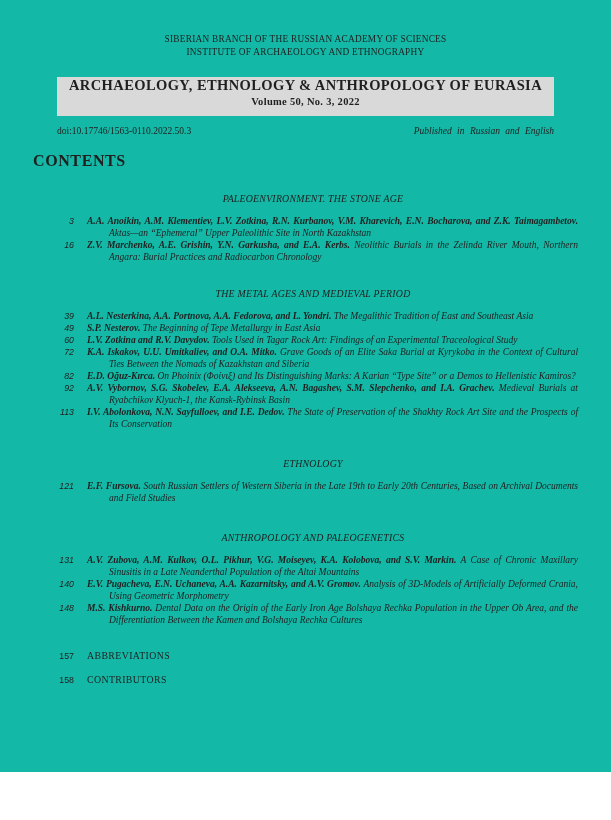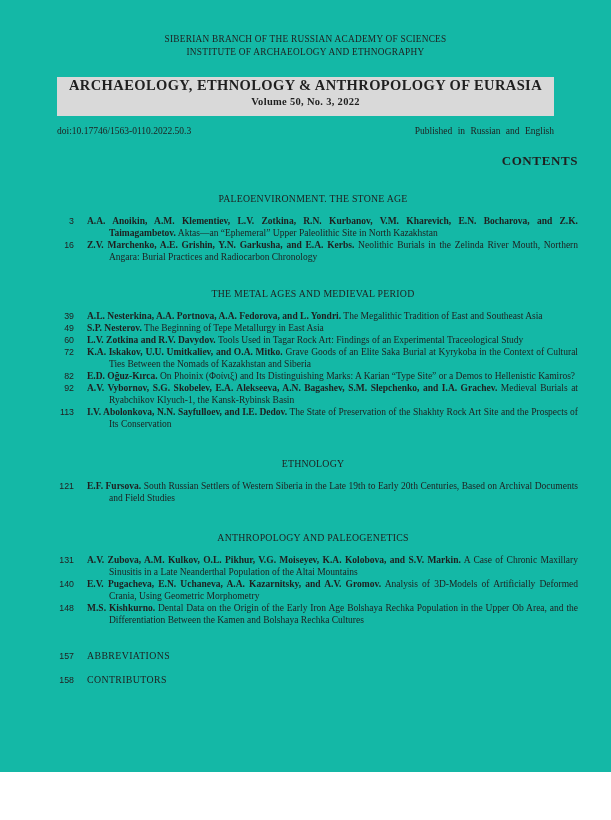--- a/index.html
+++ b/index.html
@@ -44,33 +44,34 @@
   .doi-row {
     margin: 9px 24px 0 24px;
     display: flex;
     justify-content: space-between;
     align-items: flex-end;
   }
   .doi-text { font-size: 9.5px; line-height: 12px; }
   .published-note {
     font-size: 9.5px;
     line-height: 12px;
+    font-style: italic;
     word-spacing: 3px;
   }
   
   .contents-heading {
     margin-top: 17px;
-    text-align: right;
-    font-size: 13px;
+    text-align: left;
+    font-size: 16px;
     line-height: 14px;
     font-weight: bold;
     letter-spacing: 0.6px;
   }
   .toc { padding-left: 15px; }
-  .section { margin-top: 25px; }
+  .section { margin-top: 25px; font-style: italic; }
   .section-heading {
     text-align: center;
     font-size: 9.8px;
     line-height: 12px;
     letter-spacing: 0.25px;
     margin-bottom: 10px;
   }
   .entry { display: flex; align-items: flex-start; }
   .num {
     flex: 0 0 26px;

